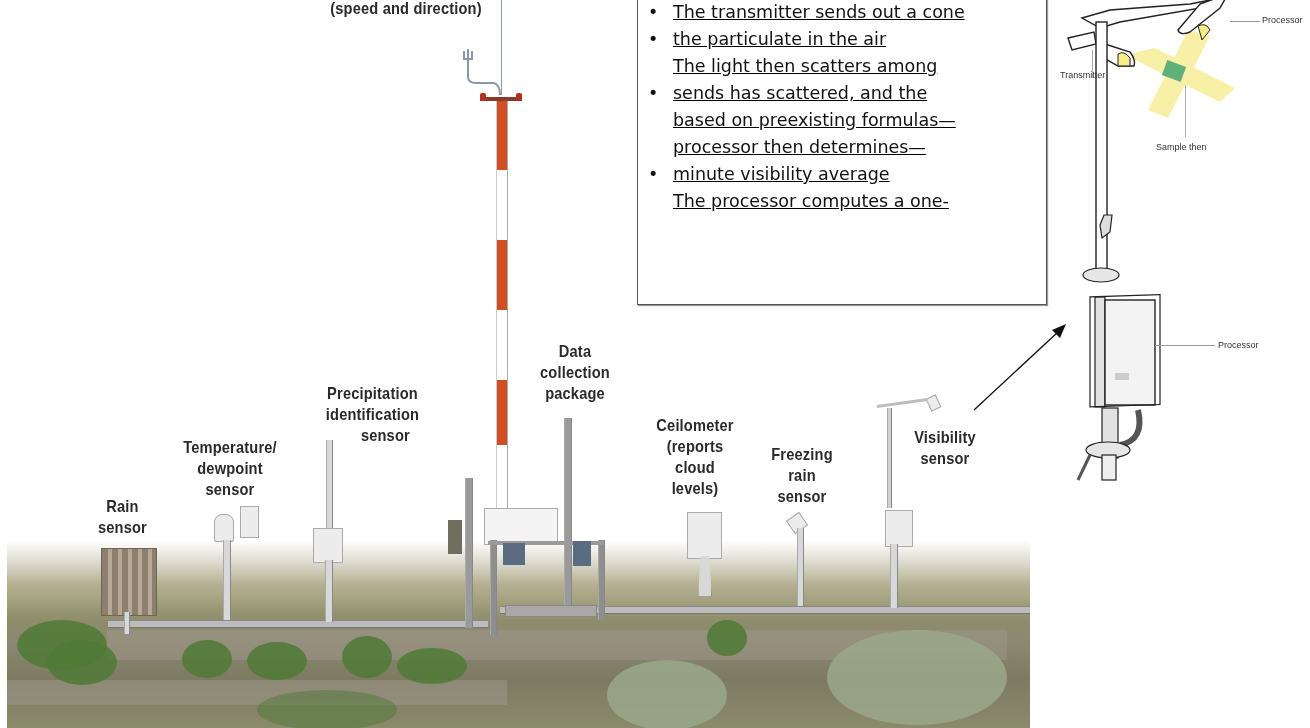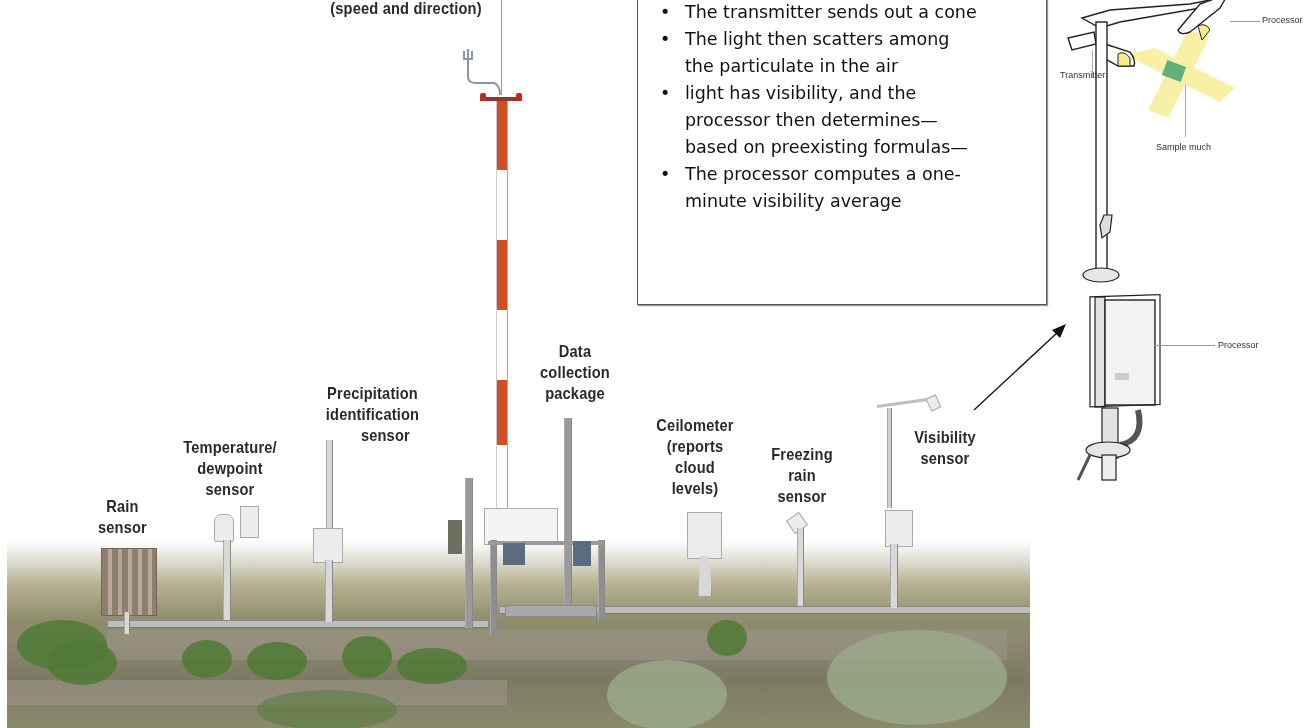--- a/index.html
+++ b/index.html
@@ -4,21 +4,21 @@
 <style>
   html, body { margin:0; padding:0; }
   body { width:1310px; height:728px; position:relative; overflow:hidden; background:#ffffff; font-family:"DejaVu Sans", sans-serif; }
   .abs { position:absolute; }
   .lbl { position:absolute; font-family:"Liberation Sans", sans-serif; font-weight:bold; color:#2a2a2a; text-align:center; font-size:17px; line-height:21px; letter-spacing:0.2px; transform:scaleX(0.86); transform-origin:center top; }
   .lbl span { display:block; }
   #textbox { position:absolute; left:637px; top:-2px; width:410px; height:307px; border:1px solid #555; border-top:none; background:#fff; box-shadow:1px 1px 1px #999; box-sizing:border-box; }
   #textbox ul { margin:0; padding:0; list-style:none; }
   #textbox li { position:relative; padding-left:35px; font-family:"DejaVu Sans", sans-serif; font-size:17.5px; line-height:27px; color:#111; margin:0; }
   #textbox li::before { content:"•"; position:absolute; left:10px; top:0; }
-  #textbox .boxtext { position:absolute; left:12px; top:1px; width:100%; }
+  #textbox .boxtext { position:absolute; left:0; top:1px; width:100%;text-decoration:underline; }
   .diag-lbl { position:absolute; font-family:"Liberation Sans", sans-serif; font-size:9px; color:#333; }
   .leader { position:absolute; background:#999; height:1px; }
   #photo { position:absolute; left:7px; top:540px; width:1023px; height:188px; overflow:hidden;
     background: linear-gradient(to bottom, rgba(255,255,255,1) 0px, rgba(236,236,232,0.8) 20px, rgba(190,185,160,0.6) 45px, rgba(0,0,0,0) 80px),
       linear-gradient(to bottom, #b8b28e 0px, #a7a27a 40px, #8f8f6a 70px, #8c8871 100px, #7d7a62 140px, #8a8a6c 188px); }
   .shrub { position:absolute; border-radius:50%; background:#4f7a35; opacity:0.85; }
   .shrub.pale { background:#9aa88a; }
   .gravel { position:absolute; background:#9e968a; opacity:0.55; }
   .pole { position:absolute; background:#d8d8d8; border-left:1px solid #aaa; border-right:1px solid #888; }
   .box { position:absolute; background:#ececec; border:1px solid #aaa; }
@@ -128,31 +128,31 @@
   <span>Visibility</span>
   <span>sensor</span>
 </div>
 
 <div id="textbox">
   <ul class="boxtext">
     <li>
       <div>The transmitter sends out a cone</div>
     </li>
     <li>
+      <div>the particulate in the air</div>
       <div>The light then scatters among</div>
-      <div>the particulate in the air</div>
-    </li>
-    <li>
-      <div>light has visibility, and the</div>
+    </li>
+    <li>
+      <div>sends has scattered, and the</div>
+      <div>based on preexisting formulas—</div>
       <div>processor then determines—</div>
-      <div>based on preexisting formulas—</div>
-    </li>
-    <li>
+    </li>
+    <li>
+      <div>minute visibility average</div>
       <div>The processor computes a one-</div>
-      <div>minute visibility average</div>
     </li>
   </ul>
 </div>
 
 <svg class="abs" style="left:970px;top:320px;" width="100" height="100">
   <line x1="4" y1="90" x2="88" y2="12" stroke="#111" stroke-width="1.3"></line>
   <polygon points="96,4 82,10 90,18" fill="#111"></polygon>
 </svg>
 
 <svg class="abs" style="left:1060px;top:0px;" width="200" height="490">
@@ -187,17 +187,17 @@
   <ellipse cx="48" cy="450" rx="22" ry="8" fill="#e6e6e6" stroke="#222" stroke-width="1.2"></ellipse>
   <rect x="42" y="455" width="14" height="25" fill="#eee" stroke="#222" stroke-width="1.2"></rect>
   <path d="M30 455 L18 480" stroke="#555" stroke-width="3"></path>
 </svg>
 
 <div class="leader" style="left:1230px;top:21px;width:30px;"></div>
 <div class="diag-lbl" style="left:1262px;top:15px;">Processor</div>
 <div class="diag-lbl" style="left:1060px;top:70px;text-align:right;">Transmitter</div>
 <div class="abs" style="left:1092px;top:50px;width:1px;height:28px;background:#aaa;"></div>
 <div class="abs" style="left:1185px;top:85px;width:1px;height:52px;background:#aaa;"></div>
-<div class="diag-lbl" style="left:1156px;top:142px;">Sample much</div>
+<div class="diag-lbl" style="left:1156px;top:142px;">Sample then</div>
 <div class="leader" style="left:1155px;top:345px;width:60px;"></div>
 <div class="diag-lbl" style="left:1218px;top:340px;">Processor</div>
 
 <div class="abs" style="left:1270px;top:690px;width:60px;height:60px;border-radius:50%;border:0 solid transparent;border-bottom:8px solid #222;transform:rotate(-30deg);"></div>
 
 </body></html>

